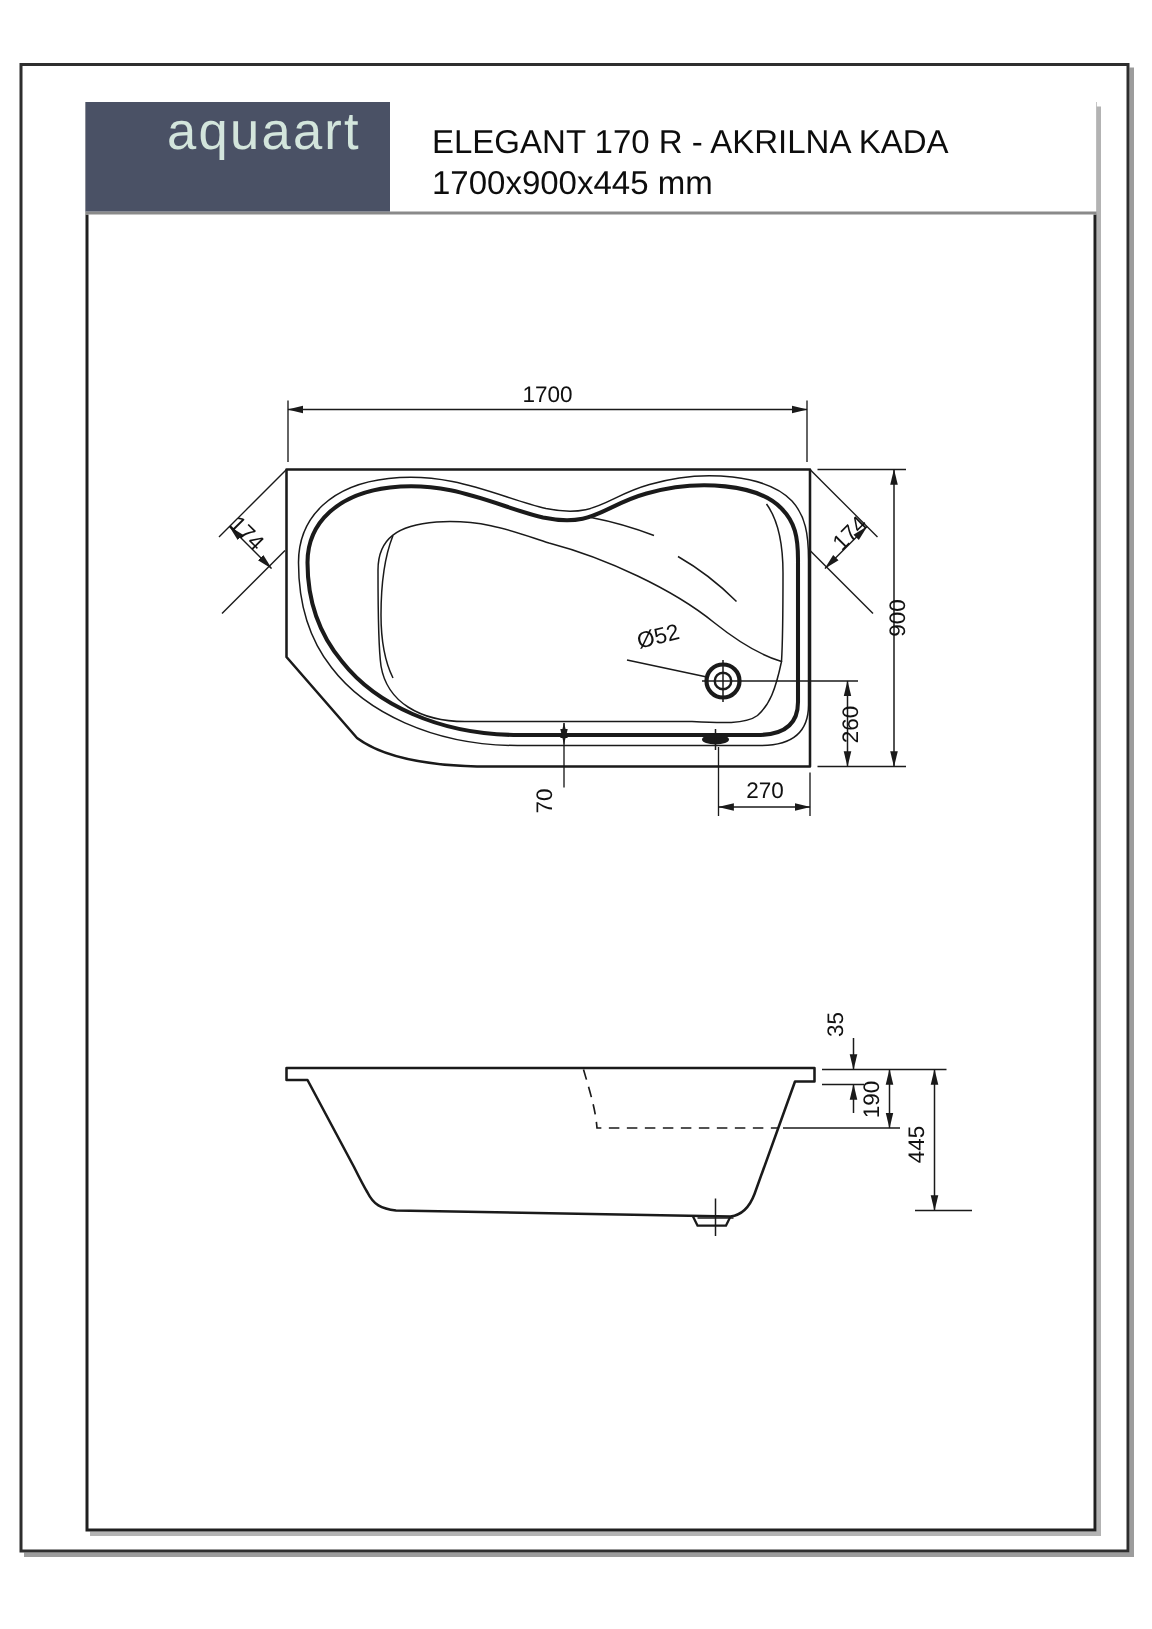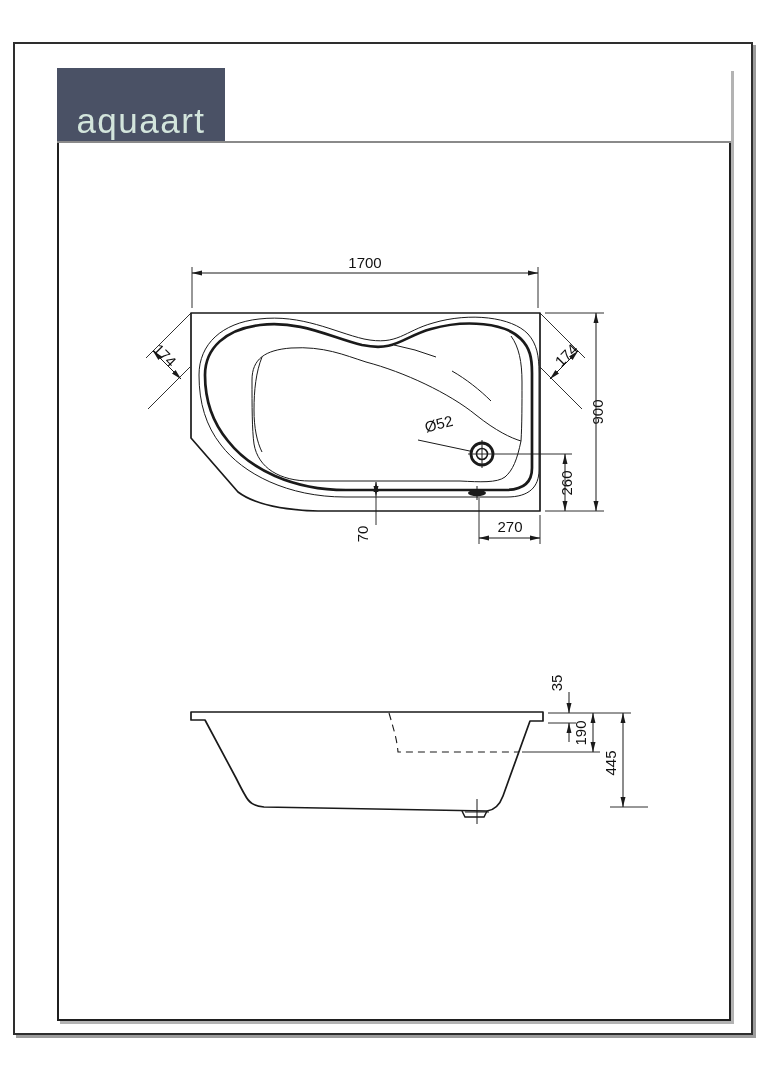--- a/index.html
+++ b/index.html
@@ -5,21 +5,21 @@
   :root{
     --logo-bg:#4a5165;
     --logo-text:#d3e5dc;
     --line:#1a1a1a;
   }
   html,body{margin:0;padding:0;background:#fff;}
   body{width:768px;height:1086px;position:relative;font-family:"Liberation Sans",sans-serif;overflow:hidden;}
   .page-border{position:absolute;left:13px;top:42px;width:740px;height:993px;border:2px solid #2e2e2e;box-sizing:border-box;box-shadow:3px 3px 0 #9c9c9c;background:#fff;}
   .frame{position:absolute;left:57px;top:68px;width:674px;height:953px;border:2px solid #1f1f1f;box-sizing:border-box;box-shadow:3px 3px 0 #b3b3b3;background:#fff;}
   .header{position:absolute;left:57px;top:68px;width:674px;height:75px;border-bottom:2px solid #8a8a8a;box-sizing:border-box;background:#fff;}
-  .logo-box{position:absolute;left:0;top:0;width:168px;height:73px;background:var(--logo-bg);display:flex;align-items:flex-end;justify-content:center;}
+  .logo-box{position:absolute;left:0;top:0;width:168px;height:73px;background:var(--logo-bg);display:flex;align-items:flex-start;justify-content:center;padding-left:35px;}
   .logo-text{color:var(--logo-text);font-size:35px;letter-spacing:1.5px;font-weight:400;}
   .title{position:absolute;left:231px;top:13px;color:#0d0d0d;font-size:22px;line-height:27px;font-weight:400;white-space:nowrap;}
   svg{position:absolute;left:0;top:0;}
   .outline{fill:none;stroke:var(--line);stroke-width:1.7;stroke-linejoin:round;}
   .thick{fill:none;stroke:var(--line);stroke-width:2.7;stroke-linejoin:round;}
   .thin{fill:none;stroke:var(--line);stroke-width:1;}
   .ext{fill:none;stroke:var(--line);stroke-width:0.9;}
   .dim{fill:none;stroke:var(--line);stroke-width:1;}
   .dashed{fill:none;stroke:var(--line);stroke-width:1.1;stroke-dasharray:7 5;}
   .lbl{fill:#111;font-family:"Liberation Sans",sans-serif;font-size:15px;}
@@ -27,20 +27,24 @@
 </style>
 </head>
 <body>
 
 <div class="page-border"></div>
 <div class="frame"></div>
 
 <div class="header">
   <div class="logo-box">
     <span class="logo-text">aquaart</span>
+  </div>
+  <div class="title">
+    <div>ELEGANT 170 R - AKRILNA KADA</div>
+    <div>1700x900x445 mm</div>
   </div>
 </div>
 
 <svg width="768" height="1086" viewBox="0 0 768 1086">
   <defs>
     <marker id="arr" viewBox="0 0 10 6" refX="9.3" refY="3" markerWidth="11" markerHeight="7" orient="auto-start-reverse">
       <path d="M0,0.7 L9.6,3 L0,5.3 Z" class="arrowfill"></path>
     </marker>
   </defs>
 

